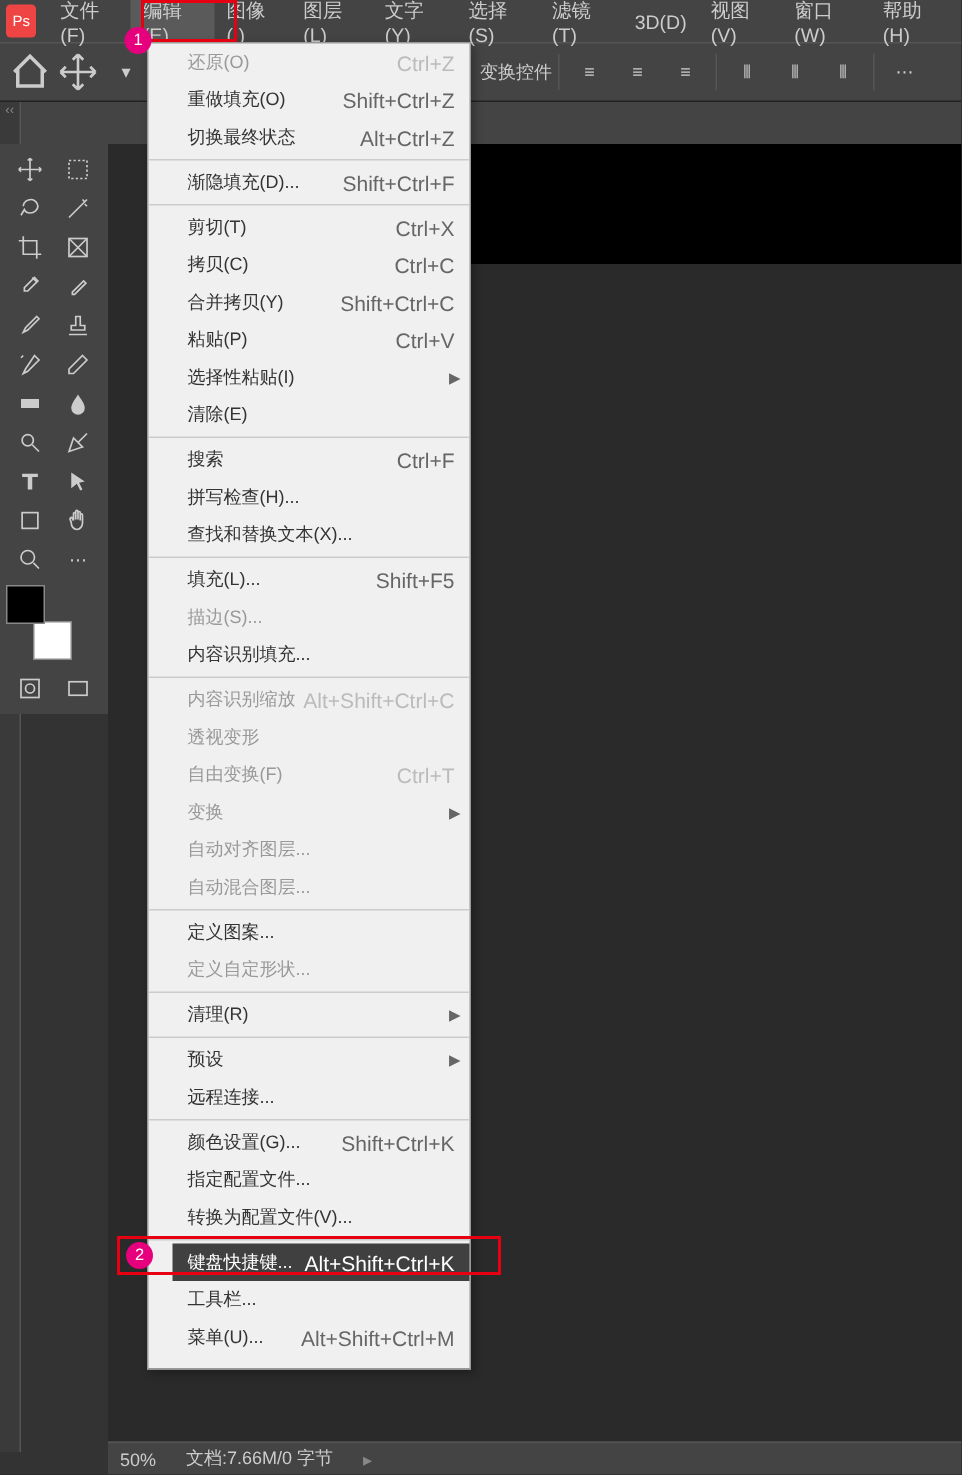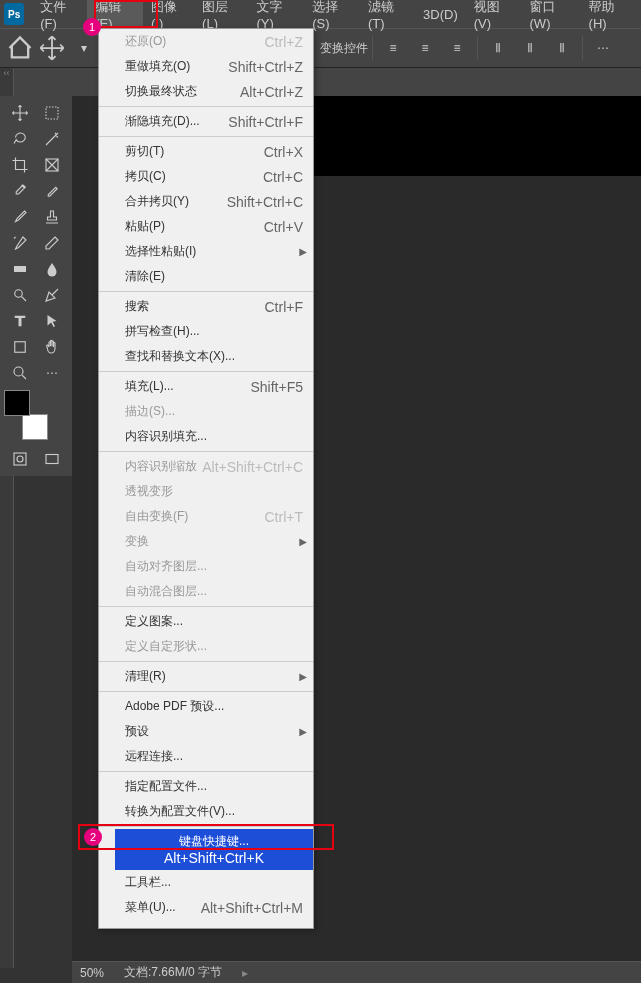--- a/index.html
+++ b/index.html
@@ -1,18 +1,18 @@
 <!DOCTYPE html>
 <html><head>
 <meta charset="utf-8">
 <style>
 * { margin: 0; padding: 0; box-sizing: border-box; font-family: "Microsoft YaHei", Arial, sans-serif; }
 body { background: #333; width: 641px; height: 983px; overflow: hidden; position: relative; color: #ccc; font-size: 12px; }
 .menubar { background: #444; height: 28px; display: flex; align-items: center; padding: 0 4px; }
-.ps-logo { width: 22px; height: 22px; background: #0369a1; border-radius: 3px; display: flex; align-items: center; justify-content: center; color: #fff; font-size: 10px; font-weight: bold; margin-right: 8px; }
+.ps-logo { width: 22px; height: 22px; background: #ef4444; border-radius: 3px; display: flex; align-items: center; justify-content: center; color: #fff; font-size: 10px; font-weight: normal; margin-right: 8px; }
 .menu-item { padding: 4px 8px; color: #ccc; cursor: pointer; font-size: 13px; }
 .menu-item.active { background: #5a5a5a; }
 .toolbar { background: #444; height: 40px; display: flex; align-items: center; padding: 0 4px; border-top: 1px solid #555; border-bottom: 1px solid #222; }
 .tb-btn { width: 28px; height: 28px; display: flex; align-items: center; justify-content: center; color: #ccc; margin: 0 2px; }
 .tb-sep { width: 1px; height: 24px; background: #555; margin: 0 4px; }
 .tb-text { color: #ccc; font-size: 12px; margin-left: 11px; }
 .tabs { background: #444; height: 28px; display: flex; align-items: center; padding-left: 90px; }
 .tab { padding: 4px 8px; color: #ccc; font-size: 12px; display: flex; align-items: center; }
 .tab-close { margin-left: 8px; color: #888; cursor: pointer; }
 .tools-panel { position: absolute; left: 0; top: 96px; width: 72px; background: #444; padding: 4px; }
@@ -20,21 +20,21 @@
 .tool { width: 32px; height: 24px; display: flex; align-items: center; justify-content: center; color: #ccc; cursor: pointer; margin: 1px; }
 .tool svg { width: 18px; height: 18px; }
 .swatches { margin-top: 4px; position: relative; width: 50px; height: 50px; }
 .sw-fg { position: absolute; top: 0; left: 0; width: 26px; height: 26px; background: #000; border: 1px solid #888; }
 .sw-bg { position: absolute; bottom: 0; right: 6px; width: 26px; height: 26px; background: #fff; border: 1px solid #888; }
 .canvas-area { position: absolute; left: 72px; top: 96px; right: 0; bottom: 22px; background: #2a2a2a; }
 .canvas { position: absolute; left: 240px; top: 0; right: 0; height: 80px; background: #000; }
 .dropdown { position: absolute; left: 98px; top: 28px; width: 216px; background: #f0f0f0; border: 1px solid #999; box-shadow: 2px 2px 6px rgba(0,0,0,0.3); z-index: 100; color: #333; }
 .dd-item { padding: 4px 10px; display: flex; justify-content: space-between; align-items: center; font-size: 12px; cursor: pointer; position: relative; margin-left: 16px; }
 .dd-item.disabled { color: #999; }
-.dd-item.selected { background: #1d4ed8; color: #fff; flex-direction: column; }
+.dd-item.selected { background: #404040; color: #fff; }
 .dd-shortcut { color: #666; font-size: 14px; }
 .dd-item.selected .dd-shortcut { color: #fff; text-align: center; }
 .dd-item.disabled .dd-shortcut { color: #bbb; }
 .dd-sep { height: 1px; background: #ccc; margin: 2px 0; }
 .dd-arrow { position: absolute; right: 6px; font-size: 10px; color: #666; }
 .hl-1 { position: absolute; left: 94px; top: 0; width: 64px; height: 28px; border: 2px solid #e60012; z-index: 200; pointer-events: none; }
 .badge-1 { position: absolute; left: 83px; top: 18px; width: 18px; height: 18px; border-radius: 50%; background: #e6007e; color: #fff; font-size: 11px; display: flex; align-items: center; justify-content: center; z-index: 201; }
 .hl-2 { position: absolute; left: 78px; top: 824px; width: 256px; height: 26px; border: 2px solid #e60012; z-index: 200; pointer-events: none; }
 .badge-2 { position: absolute; left: 84px; top: 828px; width: 18px; height: 18px; border-radius: 50%; background: #e6007e; color: #fff; font-size: 11px; display: flex; align-items: center; justify-content: center; z-index: 201; }
 .statusbar { position: absolute; left: 72px; bottom: 0; right: 0; height: 22px; background: #444; display: flex; align-items: center; padding: 0 8px; color: #ccc; font-size: 12px; border-top: 1px solid #555; }
@@ -346,30 +346,31 @@
     <div class="dd-item disabled">
       <span>定义自定形状...</span>
     </div>
     <div class="dd-sep"></div>
     <div class="dd-item">
       <span>清理(R)</span>
       <span class="dd-arrow">▶</span>
     </div>
     <div class="dd-sep"></div>
     <div class="dd-item">
-      <span>Adobe PDF 预设...</span>
-    </div>
-    <div class="dd-item">
       <span>预设</span>
       <span class="dd-arrow">▶</span>
     </div>
     <div class="dd-item">
       <span>远程连接...</span>
     </div>
     <div class="dd-sep"></div>
+    <div class="dd-item">
+      <span>颜色设置(G)...</span>
+      <span class="dd-shortcut">Shift+Ctrl+K</span>
+    </div>
     <div class="dd-item">
       <span>指定配置文件...</span>
     </div>
     <div class="dd-item">
       <span>转换为配置文件(V)...</span>
     </div>
     <div class="dd-sep"></div>
     <div class="dd-item selected">
       <span>键盘快捷键...</span>
       <span class="dd-shortcut">Alt+Shift+Ctrl+K</span>

